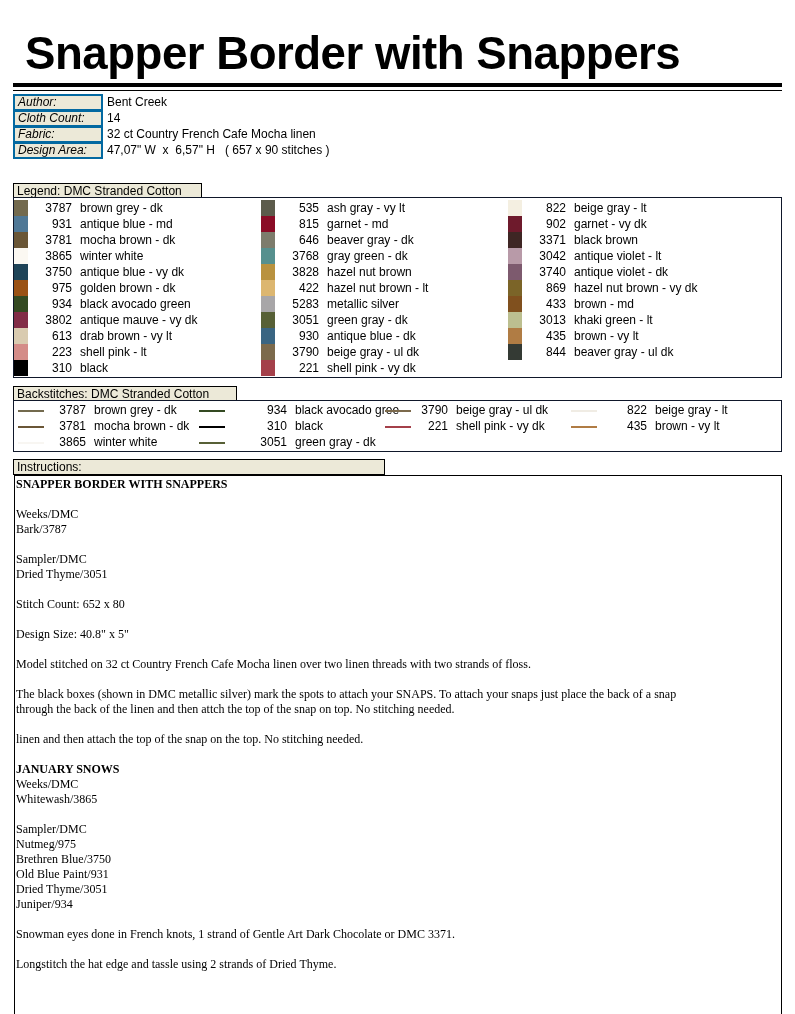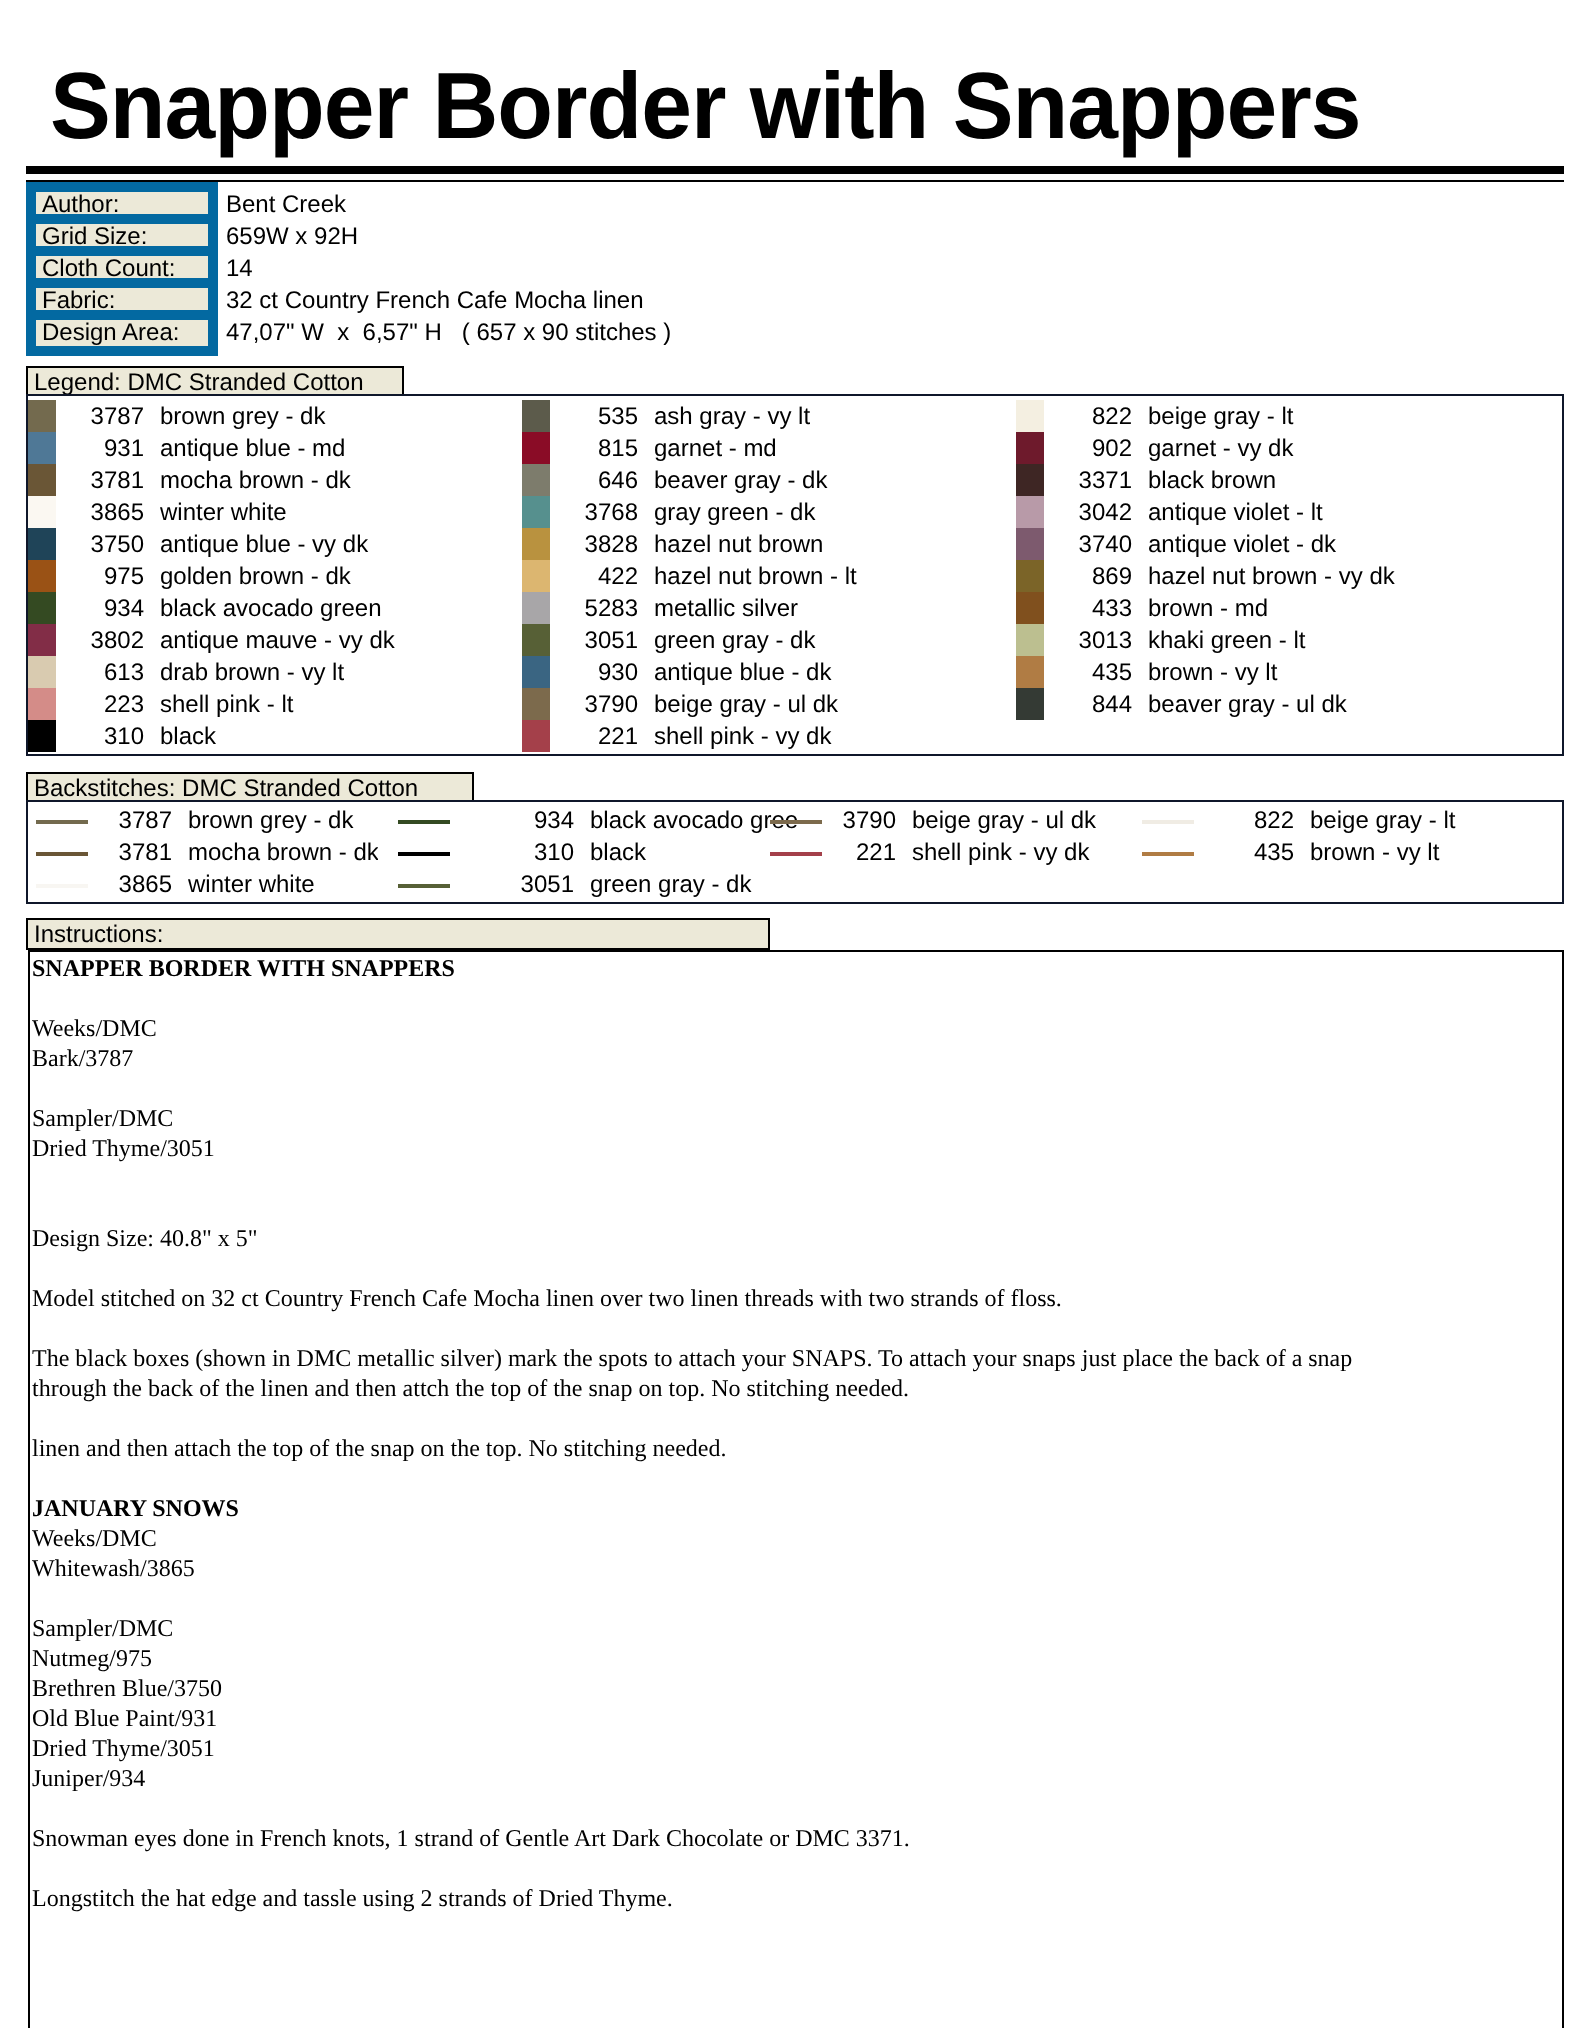--- a/index.html
+++ b/index.html
@@ -3,21 +3,21 @@
 <meta charset="utf-8">
 <style>
   html, body { margin: 0; padding: 0; background: #ffffff; }
   body { width: 795px; height: 1014px; overflow: hidden; position: relative; font-family: "Liberation Sans", sans-serif; color: #000; }
   .title { position: absolute; left: 25px; top: 27px; font-family: "Liberation Sans", sans-serif; font-weight: bold; font-size: 47px; letter-spacing: -0.5px; line-height: 52px; white-space: nowrap; transform: scaleX(0.97); transform-origin: left top; }
   .rule-thick { position: absolute; left: 13px; top: 83px; width: 769px; height: 4px; background: #000; }
   .rule-thin { position: absolute; left: 13px; top: 90px; width: 769px; height: 1px; background: #000; }
 
   .meta { position: absolute; left: 13px; top: 94px; }
   .meta-row { display: flex; height: 16px; align-items: center; }
-  .meta-label { width: 83px; height: 13px; border: 5px solid #0369a1; background: #ece9d8; font-size: 12px; line-height: 13px; padding-left: 3px; box-sizing: content-box; margin-right: 4px; }
+  .meta-label { width: 83px; height: 13px; border: 2px solid #0369a1; background: #ece9d8; font-size: 12px; line-height: 13px; padding-left: 3px; box-sizing: content-box; margin-right: 4px; font-style: italic; }
   .meta-value { font-size: 12px; line-height: 13px; white-space: pre; }
 
   .section-tab { position: absolute; height: 14px; border: 1px solid #000; border-bottom: none; background: #ece9d8; font-size: 12px; line-height: 14px; padding-left: 3px; box-sizing: border-box; }
   .box { position: absolute; border: 1px solid #0f172a; background: #fff; box-sizing: border-box; }
 
   .legend-col { position: absolute; top: 2px; }
   .legend-row { display: flex; height: 16px; align-items: center; font-size: 12px; }
   .swatch { width: 14px; height: 16px; }
   .code { width: 52px; text-align: right; padding-right: 8px; box-sizing: border-box; }
   .name { white-space: nowrap; }
@@ -38,24 +38,20 @@
 <div class="title">Snapper Border with Snappers</div>
 <div class="rule-thick"></div>
 <div class="rule-thin"></div>
 
 <div class="meta" id="meta">
     <div class="meta-row">
       <div class="meta-label">Author:</div>
       <div class="meta-value">Bent Creek</div>
     </div>
     <div class="meta-row">
-      <div class="meta-label">Grid Size:</div>
-      <div class="meta-value">659W x 92H</div>
-    </div>
-    <div class="meta-row">
       <div class="meta-label">Cloth Count:</div>
       <div class="meta-value">14</div>
     </div>
     <div class="meta-row">
       <div class="meta-label">Fabric:</div>
       <div class="meta-value">32 ct Country French Cafe Mocha linen</div>
     </div>
     <div class="meta-row">
       <div class="meta-label">Design Area:</div>
       <div class="meta-value">47,07" W  x  6,57" H   ( 657 x 90 stitches )</div>
@@ -289,20 +285,21 @@
 <div class="section-tab" style="left:13px; top:459px; width:372px; height:16px; border-bottom:1px solid #000;">Instructions:</div>
 <div class="instr" id="instr">
     <p class="bold">SNAPPER BORDER WITH SNAPPERS</p>
     <p class="gap"></p>
     <p>Weeks/DMC</p>
     <p>Bark/3787</p>
     <p class="gap"></p>
     <p>Sampler/DMC</p>
     <p>Dried Thyme/3051</p>
     <p class="gap"></p>
+    <p>Stitch Count: 652 x 80</p>
     <p class="gap"></p>
     <p>Design Size: 40.8" x 5"</p>
     <p class="gap"></p>
     <p>Model stitched on 32 ct Country French Cafe Mocha linen over two linen threads with two strands of floss.</p>
     <p class="gap"></p>
     <p>The black boxes (shown in DMC metallic silver) mark the spots to attach your SNAPS. To attach your snaps just place the back of a snap</p>
     <p>through the back of the linen and then attch the top of the snap on top. No stitching needed.</p>
     <p class="gap"></p>
     <p>linen and then attach the top of the snap on the top. No stitching needed.</p>
     <p class="gap"></p>

